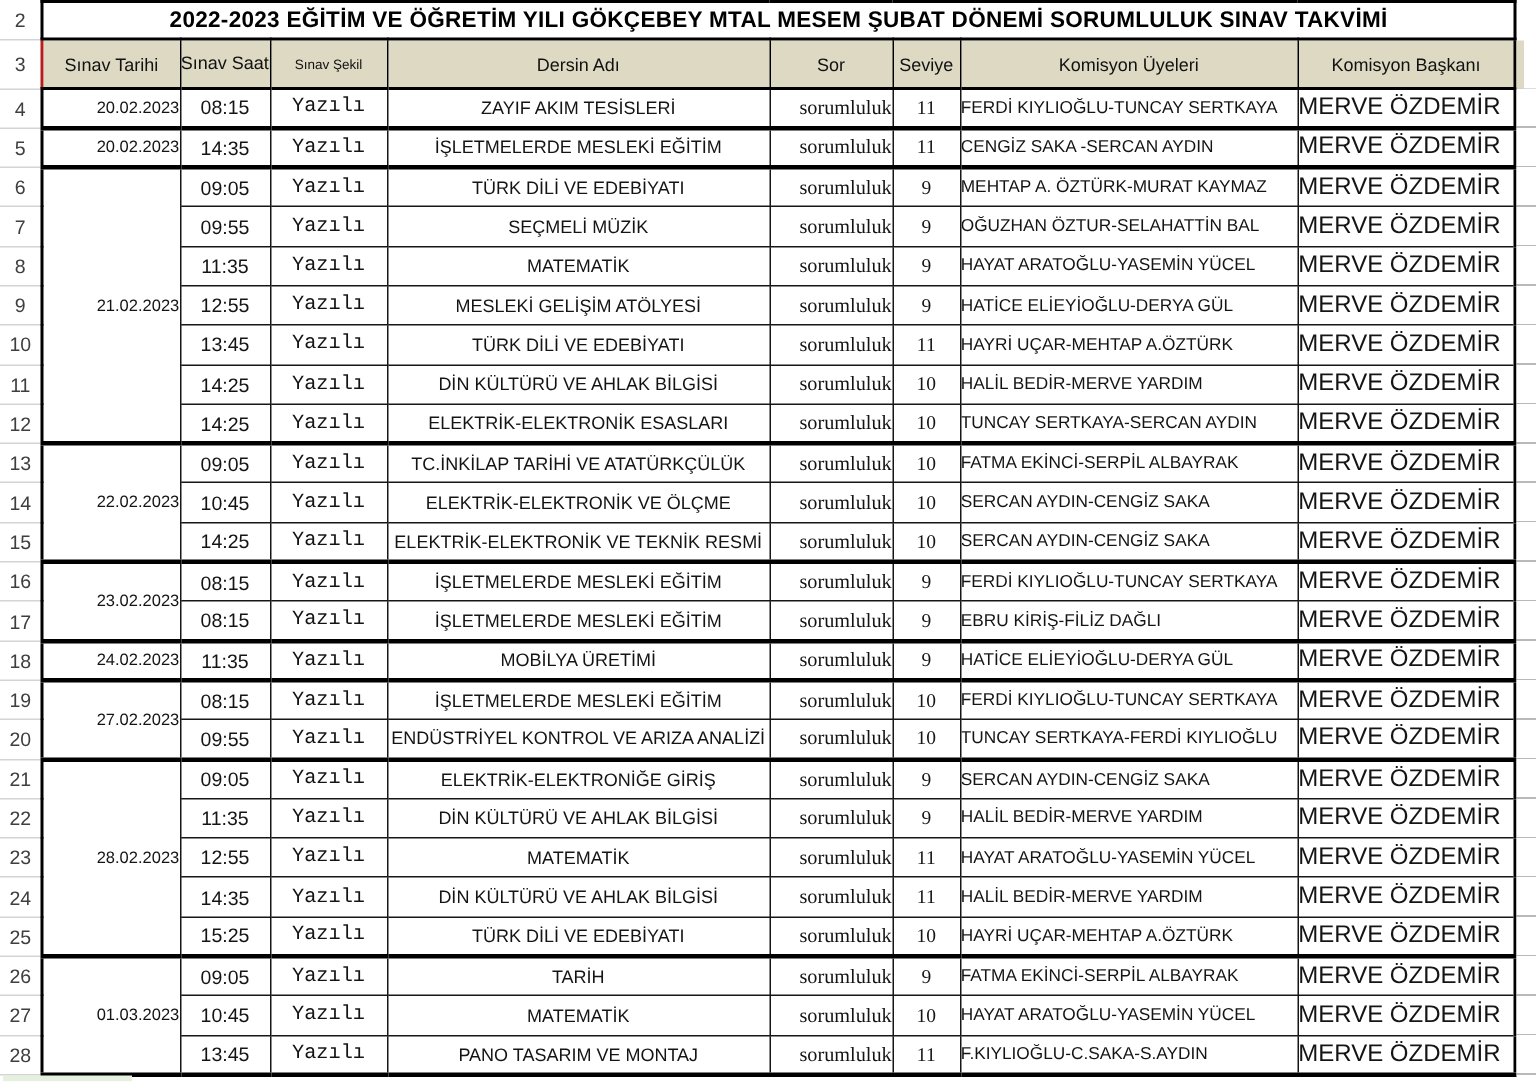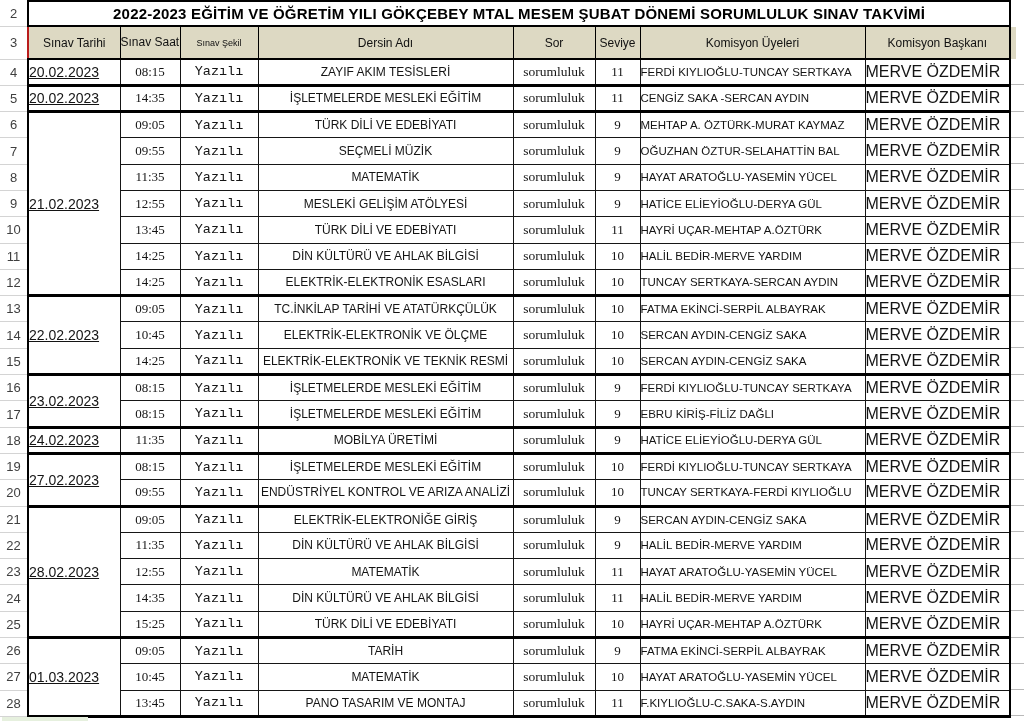--- a/index.html
+++ b/index.html
@@ -24,25 +24,25 @@
       font-size:12px;font-weight:normal;color:#111;text-align:center;}
   th.hd-time{white-space:normal;line-height:1.15;}
   th.hd-type{font-size:9px;}
   th.hd-date{border-left:2px solid #b91c1c;}
   th.hd-chair{border-right:2px solid #000;}
 
   
   tbody tr{height:26.3px;}
   tbody td{border:1px solid #161616;}
   td.c-date{border-left:2px solid #000;border-bottom:3px solid #000;vertical-align:bottom;
-      font-size:14px;text-align:left;padding:0 0 5px 6px;text-decoration:underline;}
-  td.c-time{font-family:Liberation Serif, serif;font-size:13px;text-align:center;}
+      font-size:11px;text-align:right;padding:0 0 5px 6px;}
+  td.c-time{font-family:Liberation Sans, sans-serif;font-size:13px;text-align:center;}
   td.c-type{font-family:Liberation Mono, monospace;font-size:13.5px;text-align:center;}
   td.c-course{font-size:12px;text-align:center;padding-left:5px;}
-  td.c-resp{font-family:"Liberation Serif","DejaVu Serif",serif;font-size:13.5px;text-align:center;padding-left:4px;}
+  td.c-resp{font-family:"Liberation Serif","DejaVu Serif",serif;font-size:13.5px;text-align:right;padding-left:4px;}
   td.c-level{font-family:"Liberation Serif","DejaVu Serif",serif;font-size:13px;text-align:center;}
   td.c-members{font-size:11.5px;text-align:left;padding-left:5px;}
   td.c-chair{font-size:16px;text-align:left;padding-left:6px;border-right:2px solid #000;}
   tr.group-end td{border-bottom:3px solid #000;}
   tr.group-end td.gut{border-bottom:1px solid #d4d4d4;}
 
   
   #right-strip{position:absolute;left:1011px;top:59px;width:13px;height:658px;
       background:repeating-linear-gradient(to bottom,#ffffff 0px,#ffffff 25.3px,#b9b9b9 25.3px,#b9b9b9 26.3px);}
   #right-beige{position:absolute;left:1011px;top:27px;width:5px;height:32px;background:#ddd9c3;}

